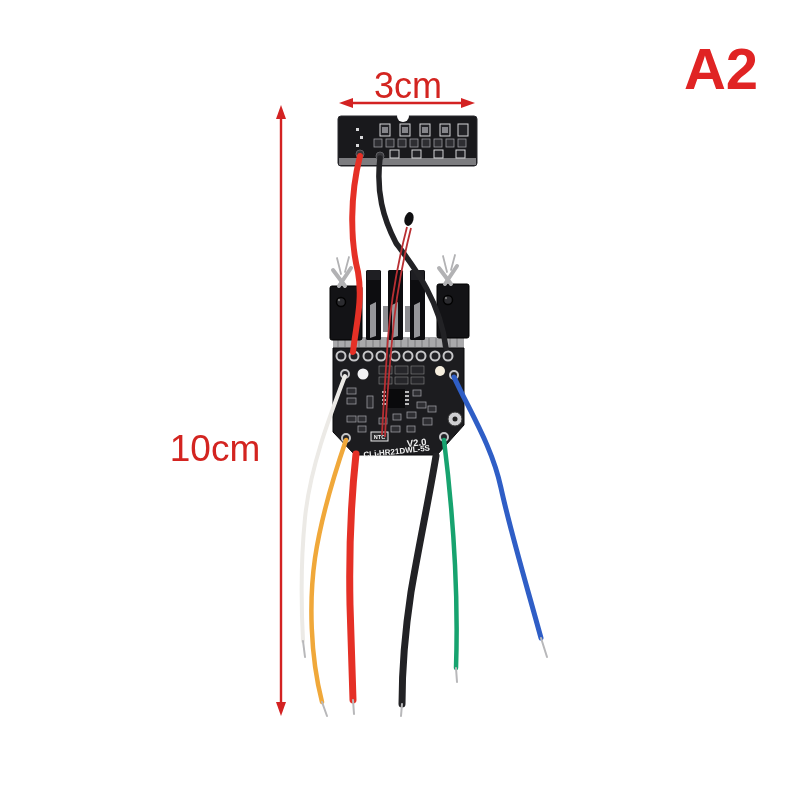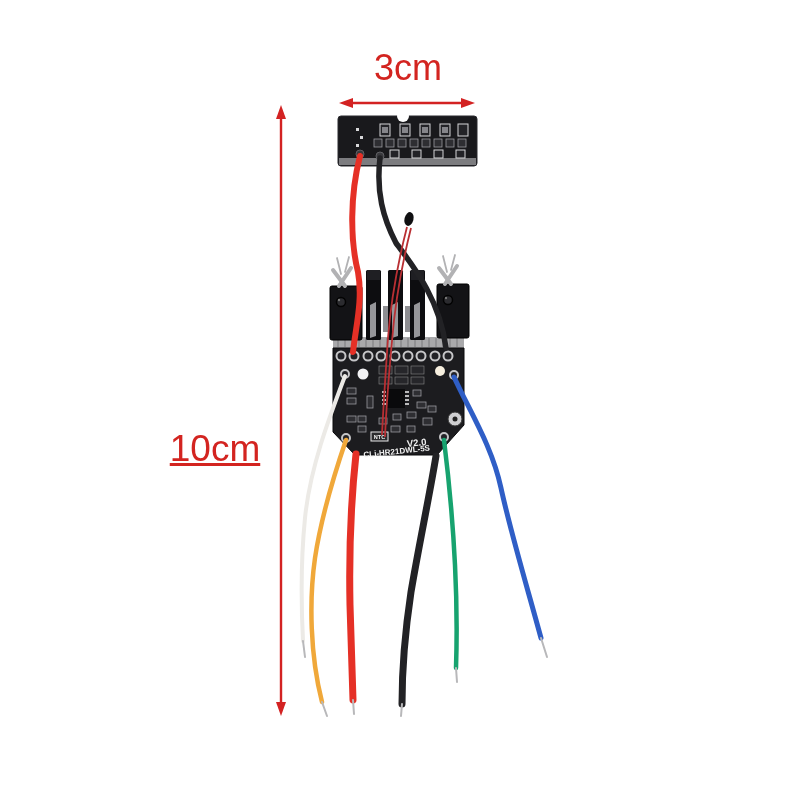--- a/index.html
+++ b/index.html
@@ -4,22 +4,22 @@
 <style>
   html,body{margin:0;padding:0;}
   body{
     width:800px;height:800px;position:relative;overflow:hidden;
     background:#ffffff;
     font-family:"Liberation Sans", sans-serif;
   }
   .stage{position:absolute;left:0;top:0;width:800px;height:800px;}
   .label{position:absolute;color:#d32420;line-height:1;white-space:nowrap;}
   .variant{left:676px;top:40px;width:90px;font-size:58px;font-weight:600;text-align:center;color:#e02424;}
-  .dim-w{left:348px;top:50px;width:120px;font-size:36px;font-weight:400;text-align:center;}
-  .dim-h{left:155px;top:430px;width:120px;font-size:37px;font-weight:400;text-align:center;text-decoration:underline;}
+  .dim-w{left:348px;top:68px;width:120px;font-size:36px;font-weight:400;text-align:center;}
+  .dim-h{left:155px;top:430px;width:120px;font-size:37px;font-weight:400;text-align:center;}
   .title{left:100px;top:744px;width:560px;font-size:37px;font-weight:600;text-align:center;}
   svg{position:absolute;left:0;top:0;}
   .dim{stroke:#d32222;stroke-width:2.4;}
   .dimhead{fill:#d32222;stroke:none;}
   .padring{fill:#232327;stroke:#c6c6c8;stroke-width:2;}
   .smd{fill:#2e2e32;stroke:#9a9a9e;stroke-width:0.8;}
   .smdA{fill:#232327;stroke:#d6d6d8;stroke-width:1;}
   .silk{fill:#f2f2f2;font-family:"Liberation Sans",sans-serif;font-weight:700;}
 </style>
 </head>
@@ -234,15 +234,16 @@
     <g stroke-linecap="round" stroke-width="2">
       <line x1="303" y1="641" x2="305" y2="657" stroke="#b8b8ba"></line>
       <line x1="322" y1="702" x2="327" y2="716" stroke="#b8b8ba"></line>
       <line x1="353" y1="700" x2="354" y2="714" stroke="#b8b8ba"></line>
       <line x1="402" y1="704" x2="401" y2="716" stroke="#b8b8ba"></line>
       <line x1="456" y1="668" x2="457" y2="682" stroke="#b8b8ba"></line>
       <line x1="541" y1="638" x2="547" y2="657" stroke="#b8b8ba"></line>
     </g>
   </svg>
 
+  <div class="label variant">A2</div>
   <div class="label dim-w">3cm</div>
   <div class="label dim-h">10cm</div>
 </div>
 
 </body></html>

